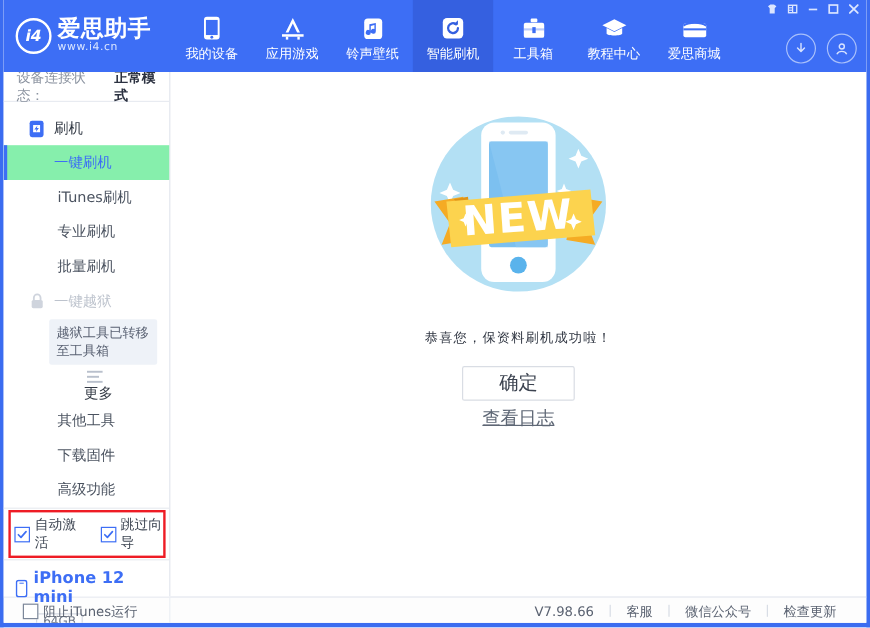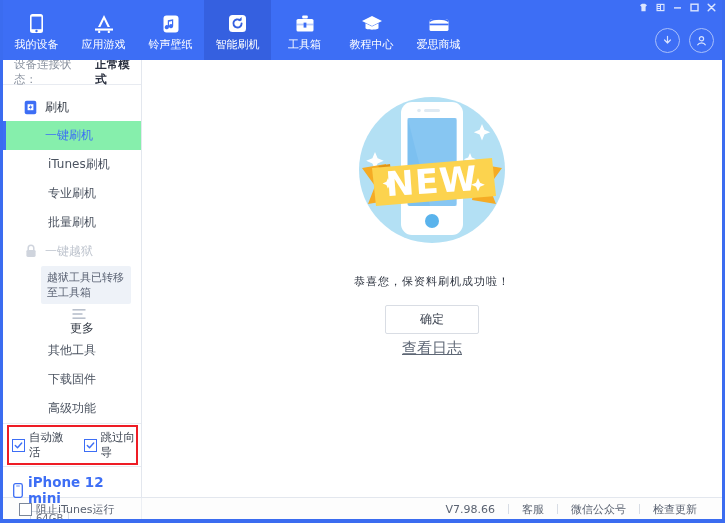--- a/index.html
+++ b/index.html
@@ -267,21 +267,21 @@
   }
   .ok-btn {
     margin-top: 16px;
     width: 92px;
     height: 27px;
     background: #ffffff;
     border: 1px solid #d9dde4;
     border-radius: 2px;
     color: #3c4插;
     color: #3c4350;
-    font-size: 12px;
+    font-size: 16px;
     cursor: pointer;
     display: flex;
     align-items: center;
     justify-content: center;
     font-family: "DejaVu Sans", "Liberation Sans", sans-serif;
   }
   .log-link {
     margin-top: 5px;
     font-size: 15px;
     color: #5e6775;
@@ -323,20 +323,27 @@
   .sb-right span.ver { padding: 0 13px; cursor: default; }
   .sb-sep { width: 1px; height: 10px; background: #d8dde5; }
 </style>
 </head>
 <body>
 
 <div id="app">
 
   <div class="header">
 
+    <div class="logo-area">
+      <div class="logo-badge">i4</div>
+      <div class="logo-text">
+        <div class="logo-title">爱思助手</div>
+        <div class="logo-sub">www.i4.cn</div>
+      </div>
+    </div>
 
     <div class="nav">
 
       <div class="nav-item">
         <span class="nav-ico">
           <svg width="15" height="21" viewBox="0 0 15 21">
               <rect x="1" y="1" width="13" height="19" rx="2.5" fill="#fff"></rect>
               <rect x="2.6" y="3.6" width="9.8" height="12.6" fill="#3d6ef5"></rect>
               <circle cx="7.5" cy="18" r="1.2" fill="#3d6ef5"></circle>
             </svg>

